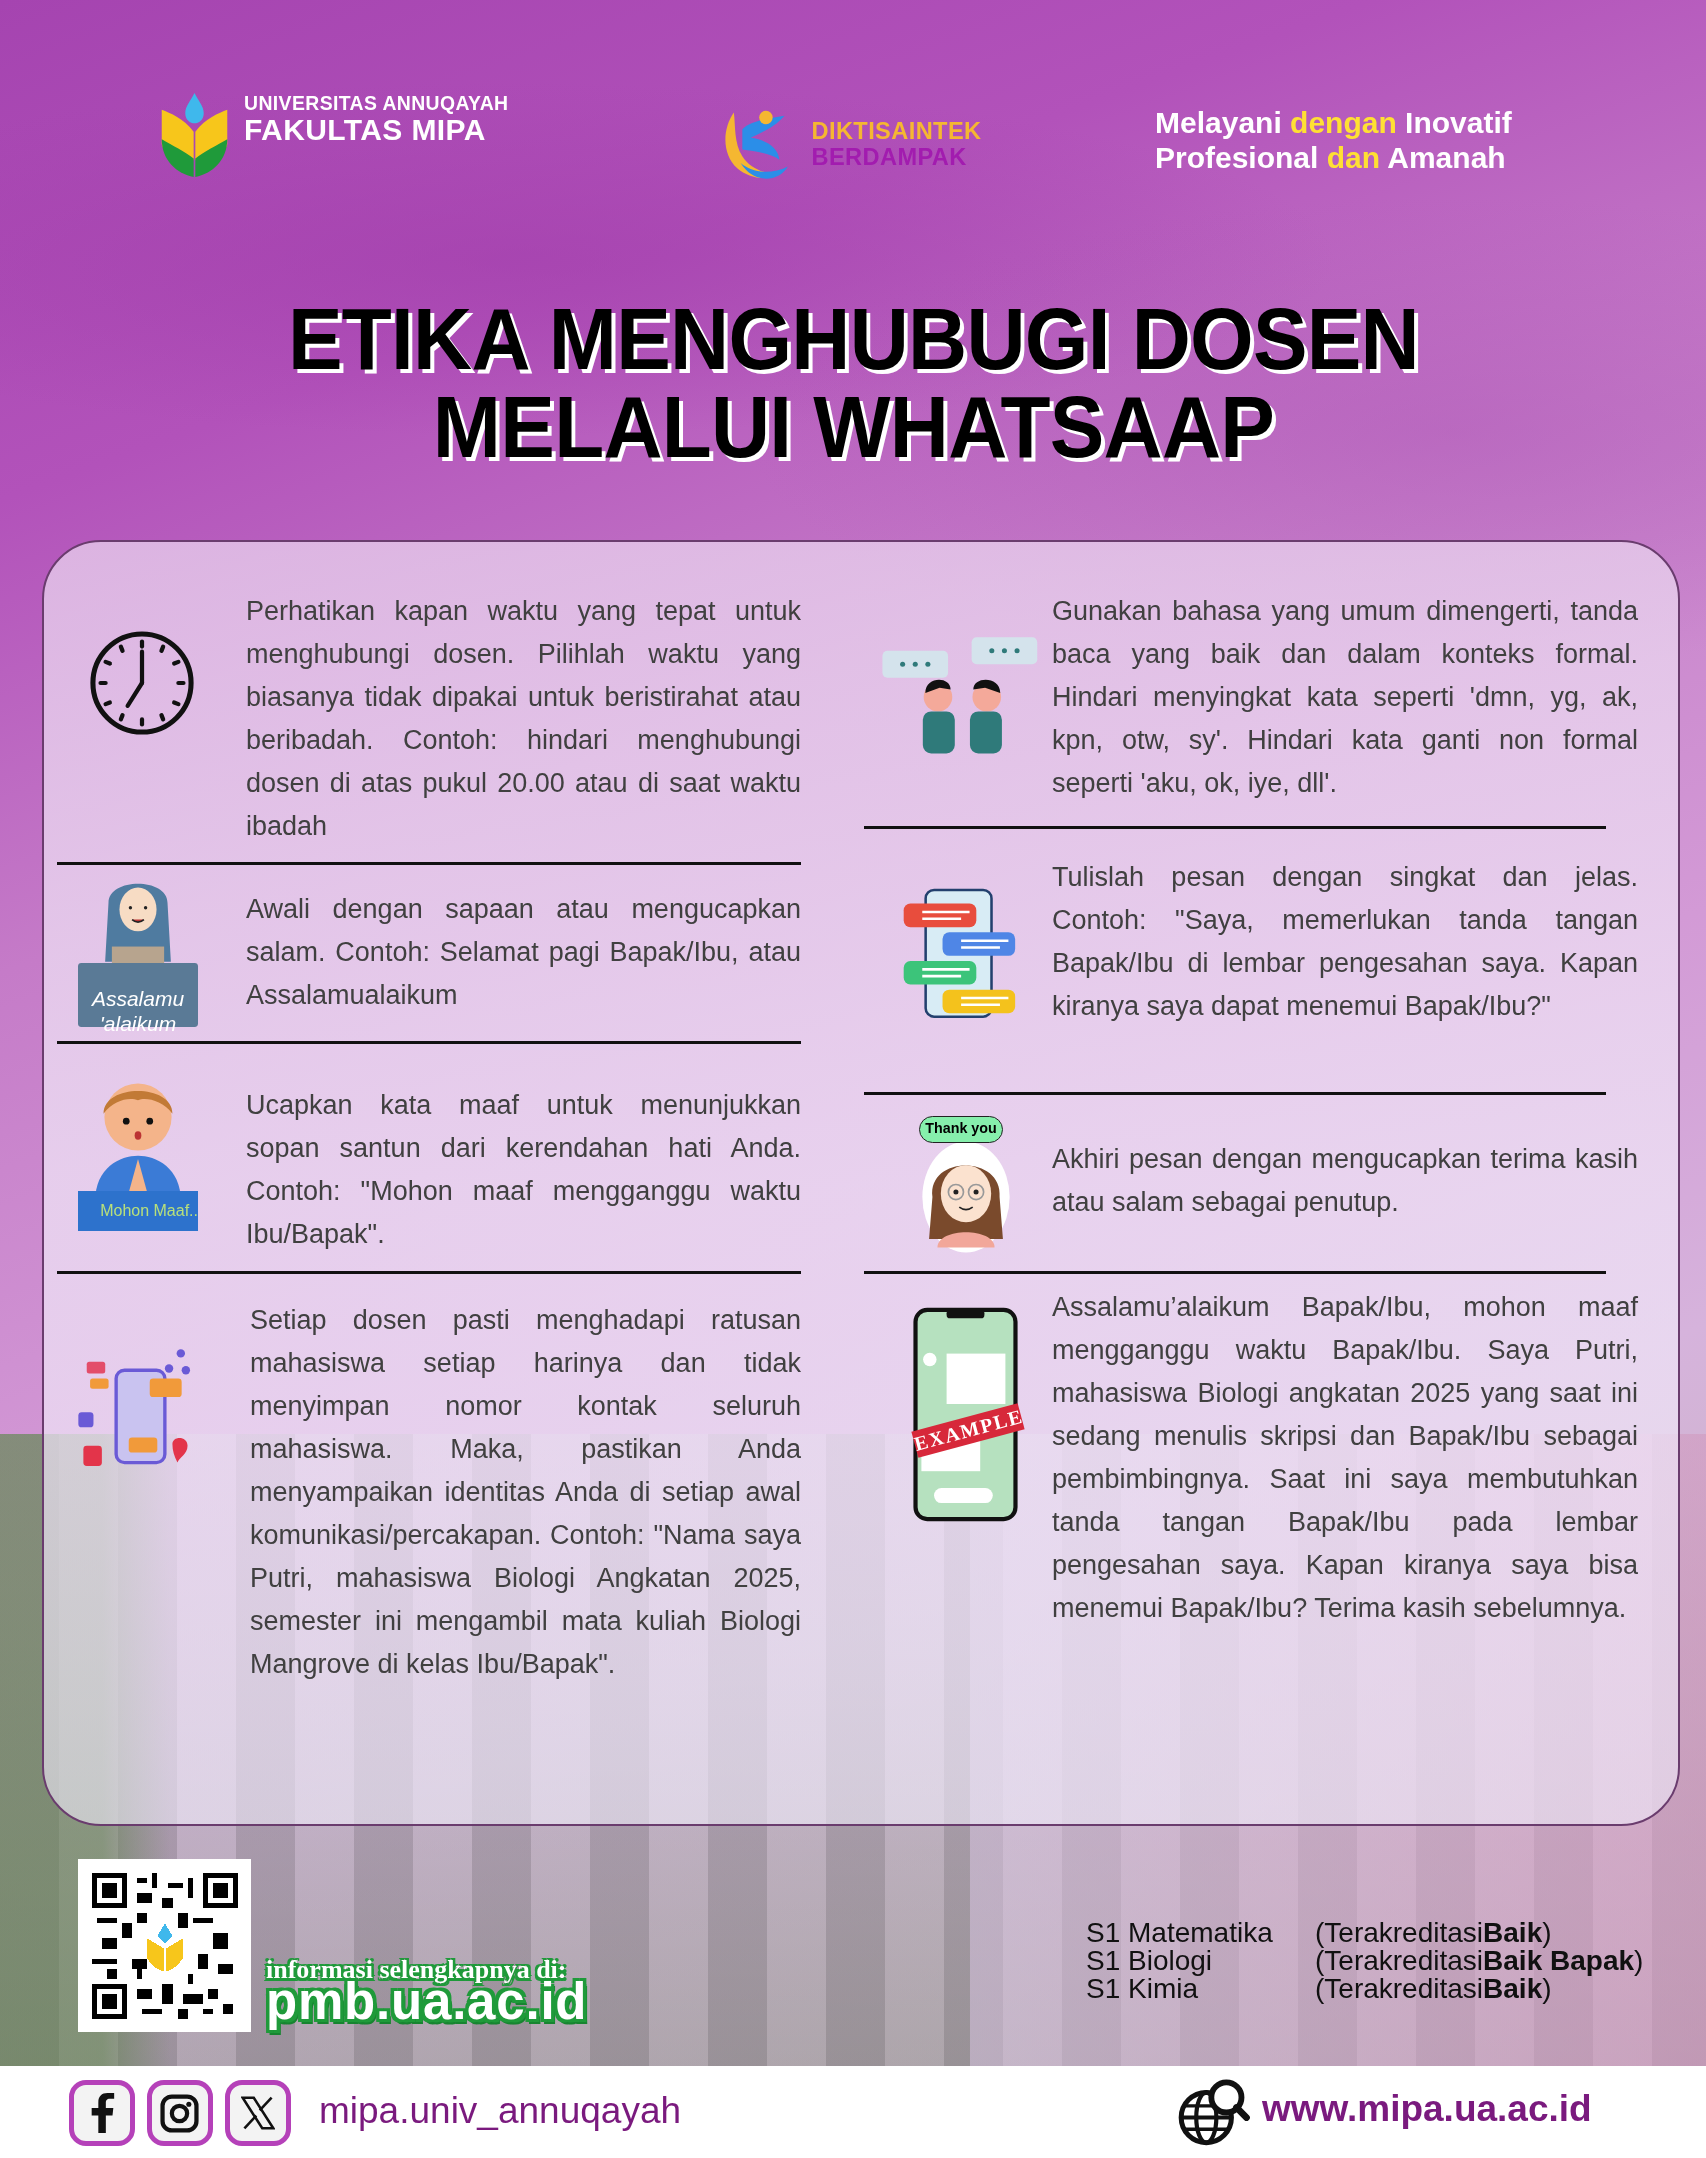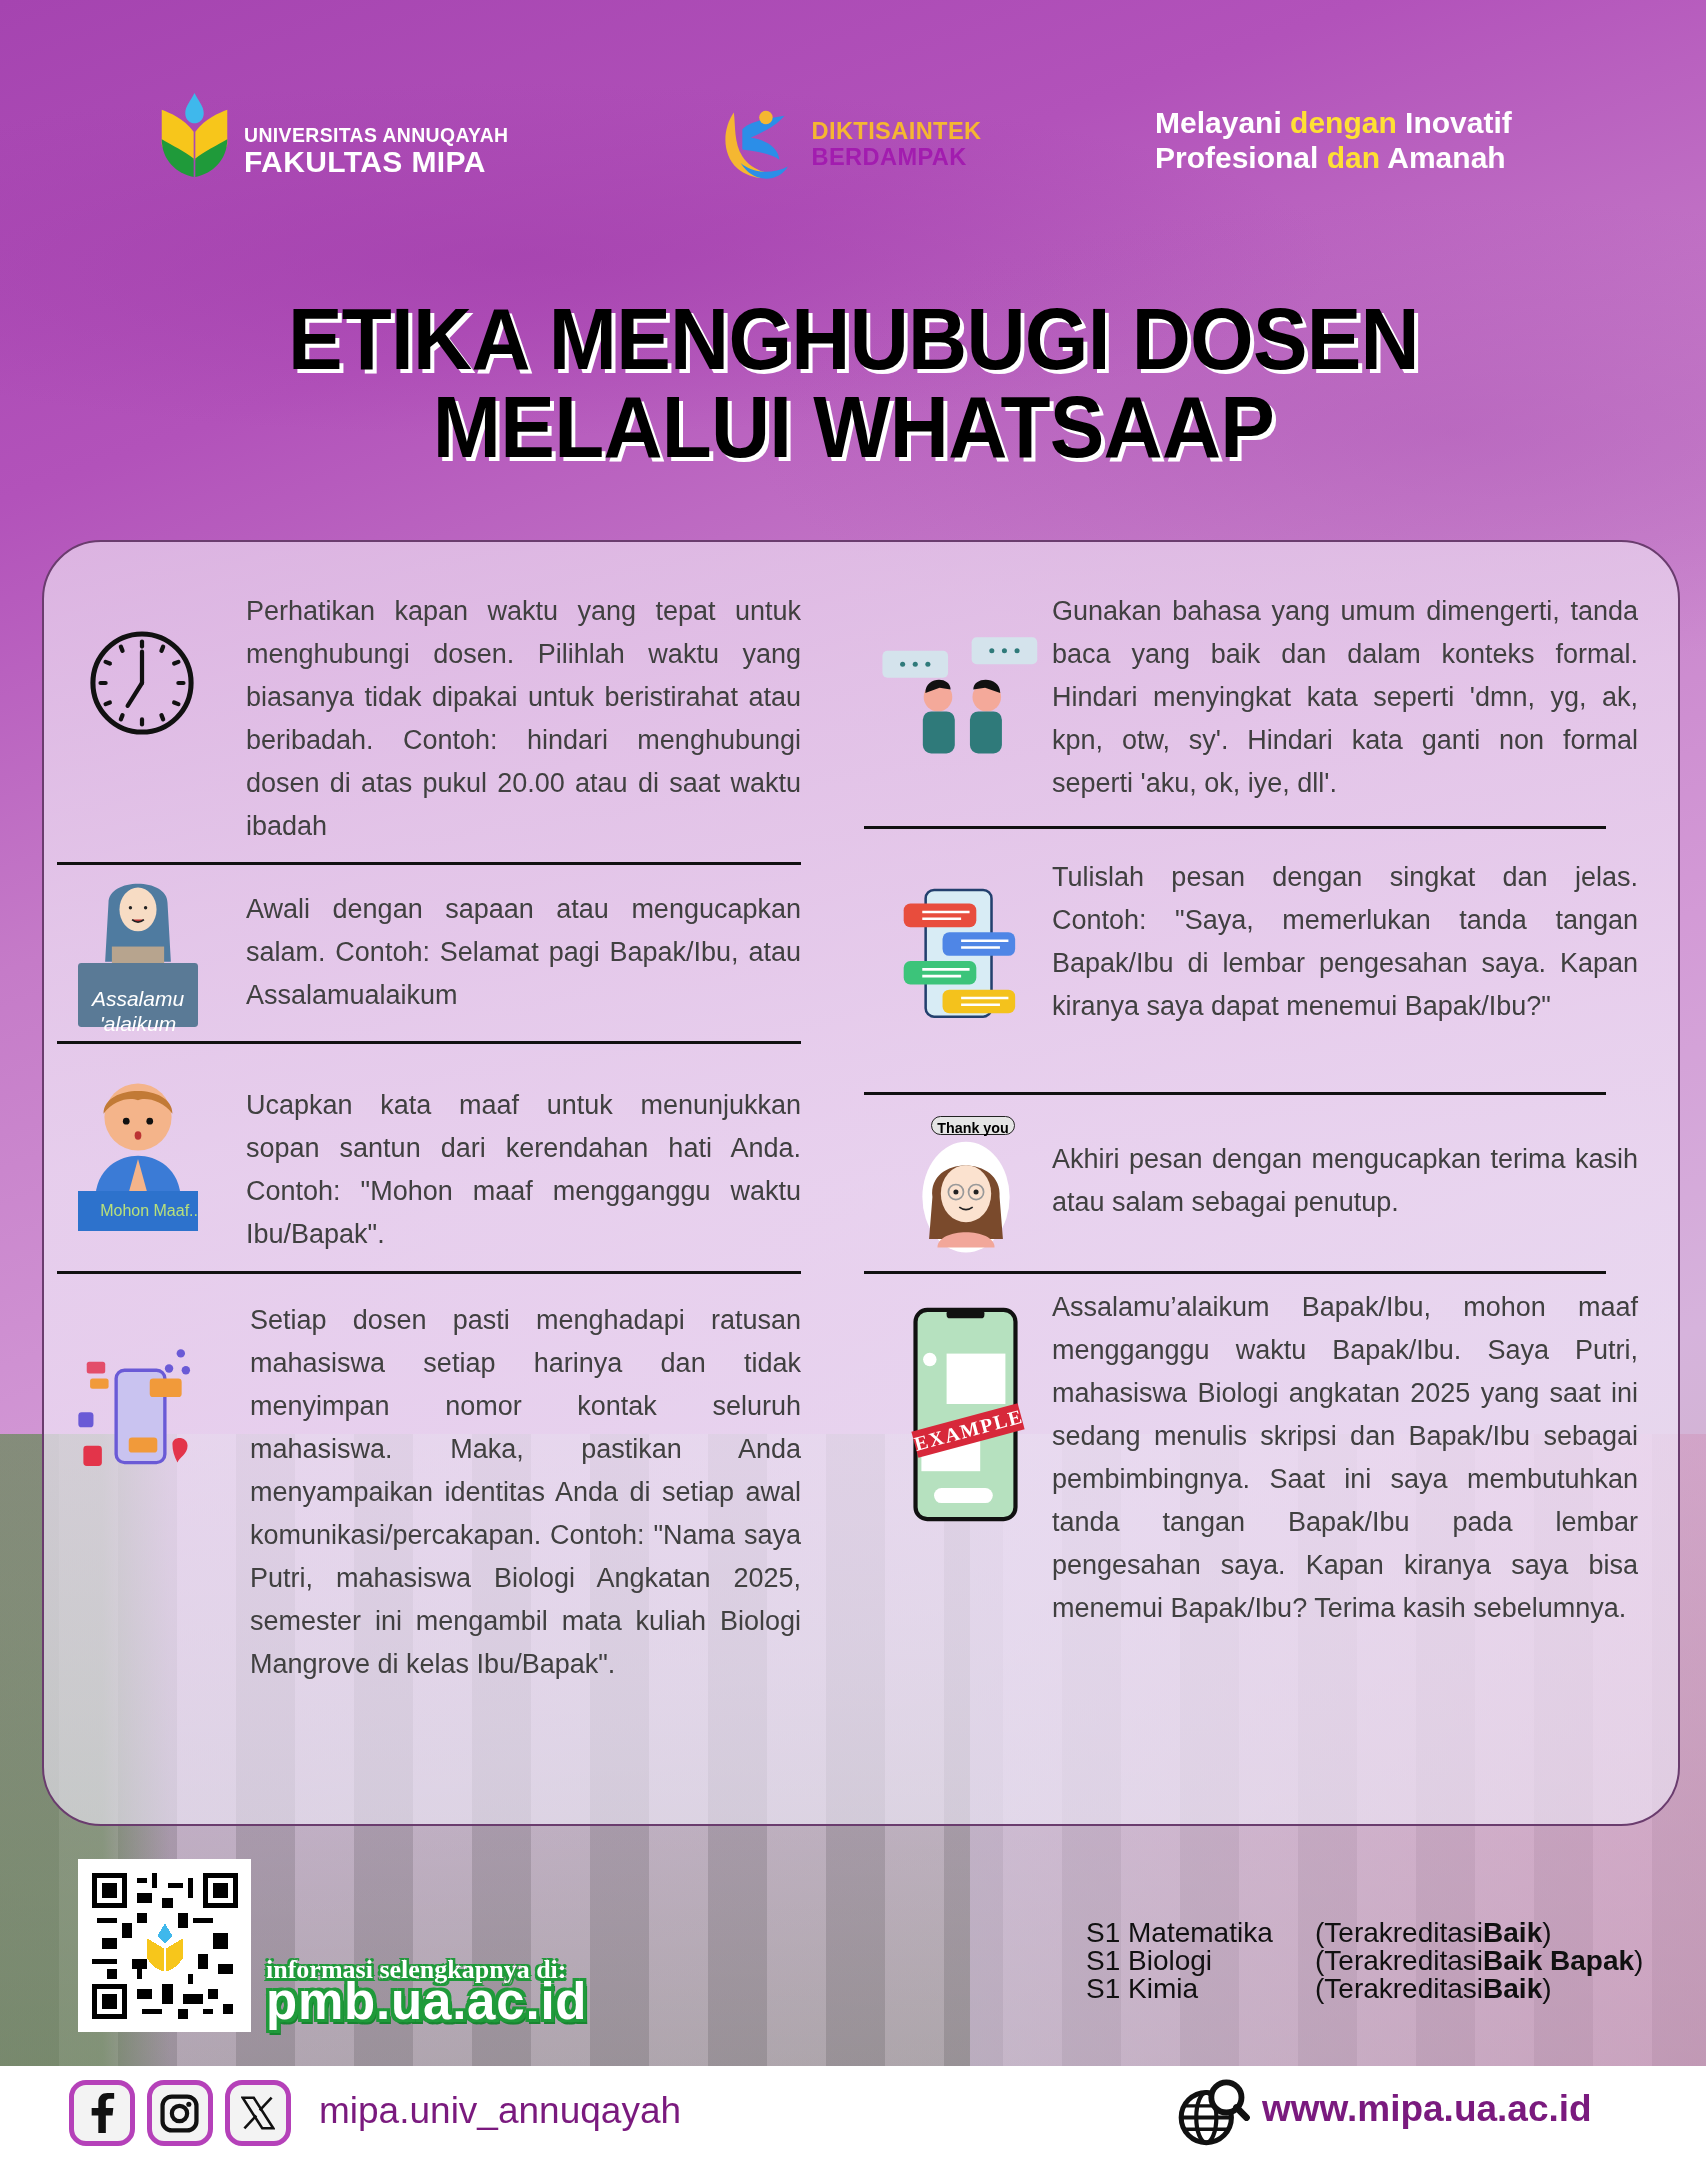--- a/index.html
+++ b/index.html
@@ -21,21 +21,21 @@
       repeating-linear-gradient(90deg, rgba(130,130,130,0.35) 0 59px, rgba(200,200,200,0.25) 59px 118px),
       linear-gradient(180deg, rgba(230,230,240,0.2), rgba(120,120,120,0.45));
   }
   .bg-building-right {
     position: absolute; left: 970px; top: 1434px; width: 737px; height: 641px;
     background: linear-gradient(90deg, rgba(220,200,230,0.5), rgba(230,160,210,0.55));
   }
 
   
   .header { position: absolute; top: 89px; left: 0; width: 1707px; height: 101px; }
-  .logo-ua { position: absolute; left: 160px; top: 4.2px; display: flex; align-items: flex-end; gap: 15px; }
+  .logo-ua { position: absolute; left: 160px; top: 4.2px; display: flex; align-items: flex-start; gap: 15px; }
   .logo-ua-mark { width: 69px; height: 84px; }
   .logo-ua-text { color: #fff; font-weight: 700; line-height: 1.05; }
   .logo-ua-text .l1 { font-size: 19.4px; letter-spacing: 0.4px; }
   .logo-ua-text .l2 { font-size: 30px; letter-spacing: 0.4px; }
   .logo-dikti { position: absolute; left: 717px; top: 15px; display: flex; align-items: center; gap: 13.5px; }
   .logo-dikti-mark { width: 81px; height: 81px; }
   .logo-dikti-text { font-weight: 700; font-size: 23.6px; line-height: 1.1; letter-spacing: 0.4px; }
   .logo-dikti-text .l1 { color: #f5b731; }
   .logo-dikti-text .l2 { color: #a21caf; }
   .tagline { position: absolute; left: 1155px; top: 17px; color: #fff; font-size: 30px; font-weight: 700; line-height: 1.15; }
@@ -252,21 +252,21 @@
     <ellipse cx="56" cy="100" rx="52" ry="66" fill="#fff"></ellipse>
     <path d="M16 100 C10 50 100 50 96 100 L100 150 L12 150Z" fill="#7a4a2c"></path>
     <ellipse cx="56" cy="96" rx="30" ry="34" fill="#fbe2cf"></ellipse>
     <circle cx="44" cy="94" r="9" fill="none" stroke="#999" stroke-width="2"></circle>
       <circle cx="68" cy="94" r="9" fill="none" stroke="#999" stroke-width="2"></circle>
     <circle cx="44" cy="94" r="3" fill="#222"></circle>
       <circle cx="68" cy="94" r="3" fill="#222"></circle>
     <path d="M48 112 Q56 118 64 112" stroke="#222" stroke-width="2" fill="none"></path>
     <path d="M22 160 C22 136 90 136 90 160Z" fill="#f2a79a"></path>
   </svg>
-  <div style="position:absolute;left:12px;top:3.4px;width:84px;height:19px;border:1.7px solid #222;border-radius:13.5px;background:#e5e5e5;font-size:14.3px;font-weight:700;text-align:center;line-height:23.6px">Thank you</div>
+  <div style="position:absolute;left:0;top:3.4px;width:84px;height:27px;border:1.7px solid #222;border-radius:13.5px;background:#86efac;font-size:14.3px;font-weight:700;text-align:center;line-height:23.6px">Thank you</div>
 </div>
 <div class="item-text" style="left:1052px;top:1138px;width:586px">Akhiri pesan dengan mengucapkan terima kasih atau salam sebagai penutup.</div>
 <div class="divider" style="left:864px;top:1271px;width:742px"></div>
 
 <div class="item-icon" style="left:913px;top:1307px;width:105px;height:215px">
   <svg width="105" height="215" viewBox="0 0 125 255">
     <rect x="3" y="3" width="119" height="249" rx="14" fill="#b6e1bf" stroke="#111" stroke-width="5"></rect>
     <rect x="40" y="3" width="45" height="10" rx="4" fill="#111"></rect>
     <rect x="40" y="55" width="70" height="60" fill="#fff"></rect>
     <rect x="10" y="155" width="70" height="40" fill="#fff"></rect>

